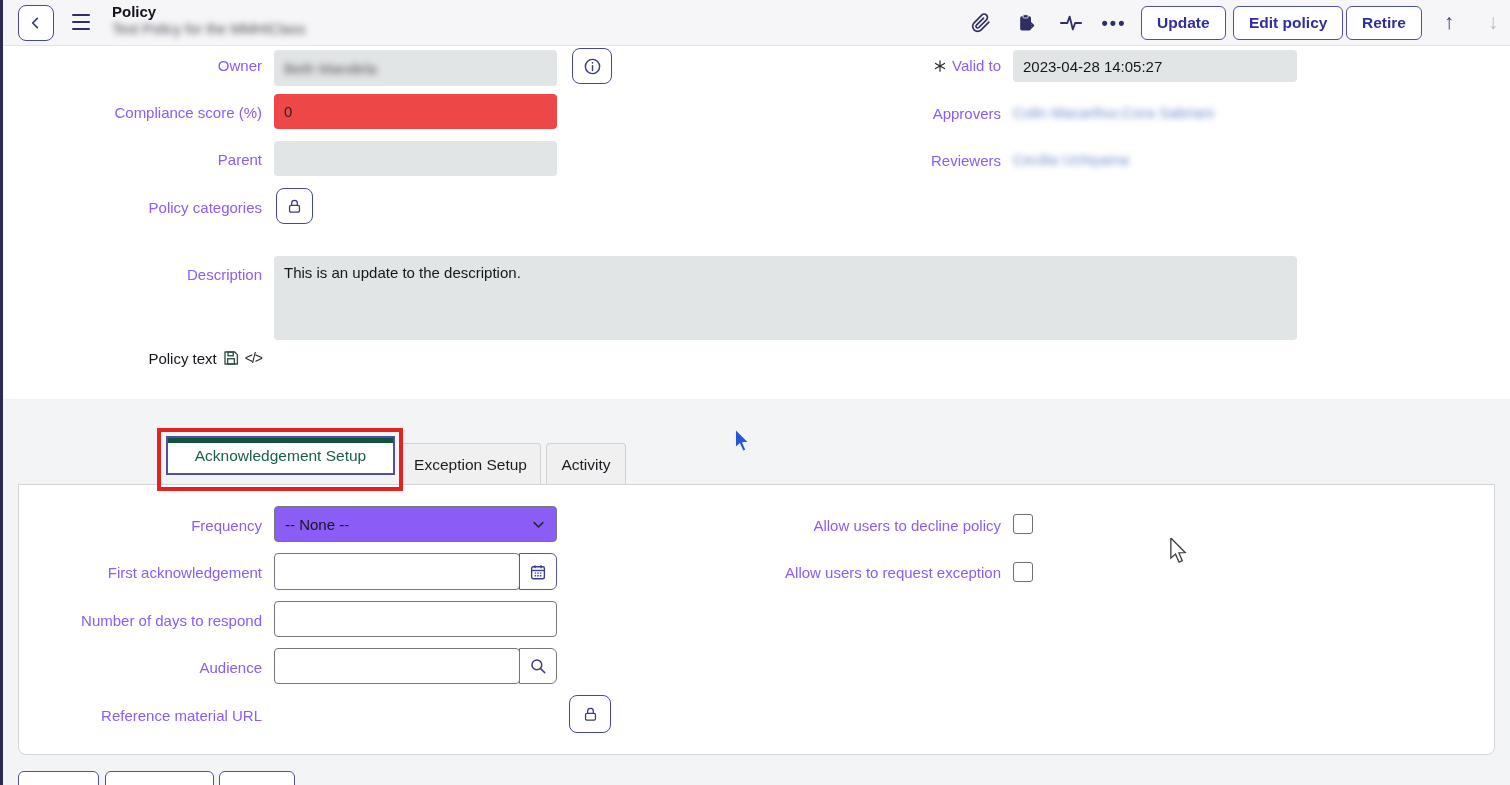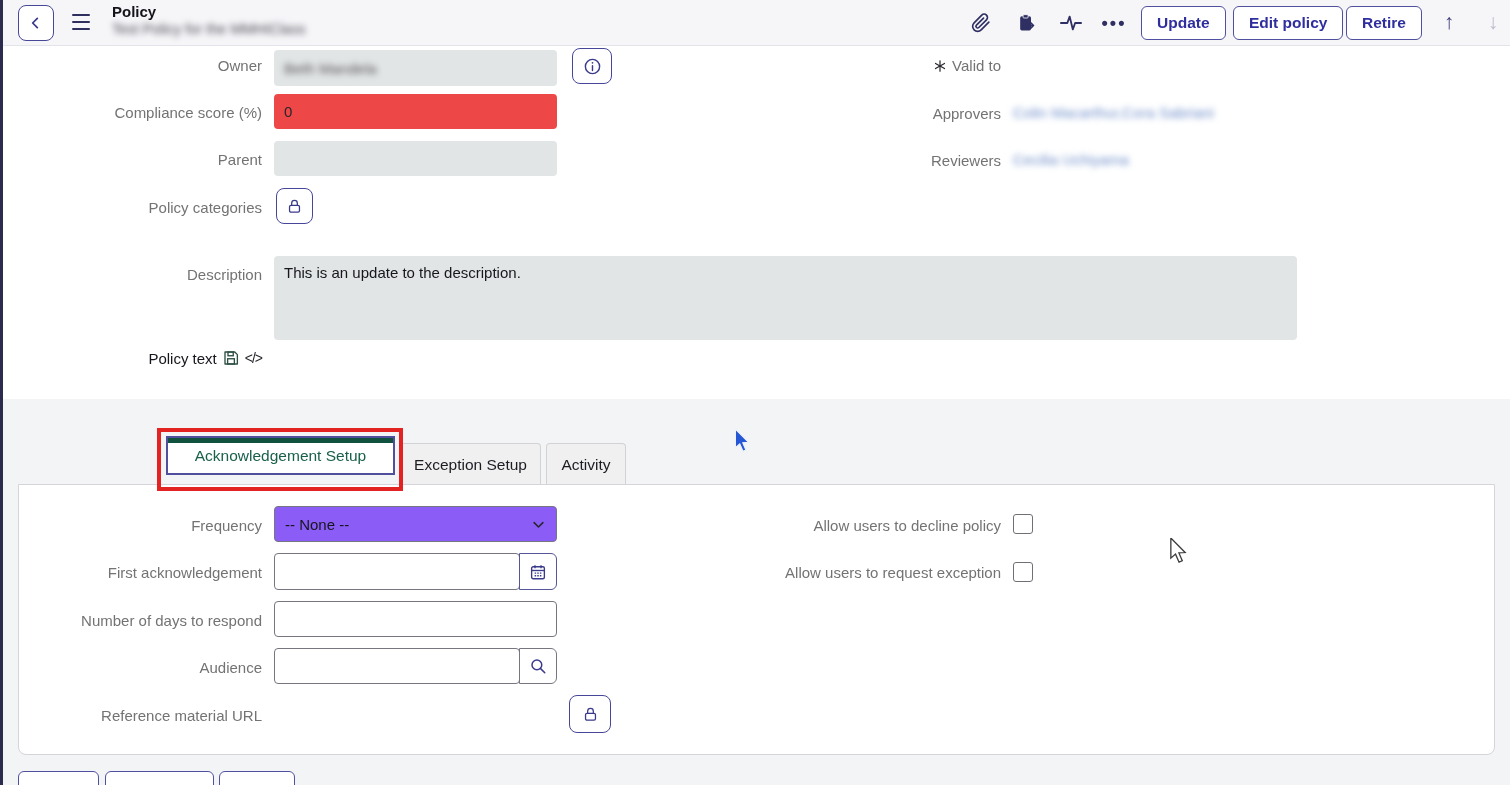--- a/index.html
+++ b/index.html
@@ -15,21 +15,21 @@
   .hamburger span { display:block; height:2.4px; background:#2e2e5f; border-radius:1px; }
   .title { position:absolute; left:109px; top:3px; font-weight:bold; font-size:15px; color:#14141c; }
   .subtitle { position:absolute; left:109px; top:21px; font-size:14.5px; color:#4a4a52; filter:blur(3px); user-select:none; }
   .hdr-icon { position:absolute; top:10px; width:26px; height:26px; display:flex; align-items:center; justify-content:center; cursor:pointer; }
   .hdr-btn { position:absolute; top:6px; height:34px; background:#fff; border:1px solid #5050a0; border-radius:6px; color:#2e2e9e; font-weight:bold; font-size:15.5px; display:flex; align-items:center; justify-content:center; padding:0 15px; cursor:pointer; font-family:"Liberation Sans", sans-serif; }
   .nav-arrow { position:absolute; top:8px; width:28px; height:28px; display:flex; align-items:center; justify-content:center; font-size:21px; cursor:pointer; }
   .arrow-up { color:#3c3c7a; }
   .arrow-down { color:#bcbcca; }
 
   
-  .lbl { position:absolute; text-align:right; color:#737373; line-height:20px; }
+  .lbl { position:absolute; text-align:right; color:#8b5cf6; line-height:20px; }
   .lbl-l { left:40px; width:222px; }
   .lbl-r { left:760px; width:241px; }
   .field { position:absolute; background:#e2e5e5; border-radius:4px; padding:0 10px; display:flex; align-items:center; overflow:hidden; }
   .field.red { background:#ed4747; color:#27272b; }
   .blur-dark { filter:blur(3px); color:#55555c; user-select:none; }
   .blur-link { filter:blur(3px); color:#6f8fca; user-select:none; }
   .sq-btn { position:absolute; background:#fff; border:1px solid #47479a; border-radius:8px; display:flex; align-items:center; justify-content:center; cursor:pointer; }
   .ptext-group { position:absolute; left:40px; width:222px; top:349px; display:flex; justify-content:flex-end; align-items:center; gap:5px; }
   .code-glyph { font-size:14px; color:#26262c; letter-spacing:-1px; }
   .req-star { display:inline-block; margin-right:6px; vertical-align:-1px; }
@@ -138,20 +138,23 @@
     <span class="code-glyph">&lt;/&gt;</span>
   </div>
 
   <div class="lbl lbl-r" style="top:56px;">
     <svg class="req-star" width="12" height="12" viewBox="0 0 12 12" stroke="#26262c" stroke-width="1.2" stroke-linecap="round">
         <line x1="6" y1="0.8" x2="6" y2="11.2"></line>
         <line x1="1.5" y1="3.4" x2="10.5" y2="8.6"></line>
         <line x1="10.5" y1="3.4" x2="1.5" y2="8.6"></line>
       </svg><span>Valid to</span>
   </div>
+  <div class="field" style="left:1013px; top:50px; width:284px; height:32px;">
+    <span>2023-04-28 14:05:27</span>
+  </div>
 
   <div class="lbl lbl-r" style="top:104px;">Approvers</div>
   <div style="position:absolute; left:1013px; top:104px;">
     <span class="blur-link">Colin Macarthur,Cora Sabriani</span>
   </div>
 
   <div class="lbl lbl-r" style="top:151px;">Reviewers</div>
   <div style="position:absolute; left:1013px; top:151px;">
     <span class="blur-link">Cecilia Uchiyama</span>
   </div>

